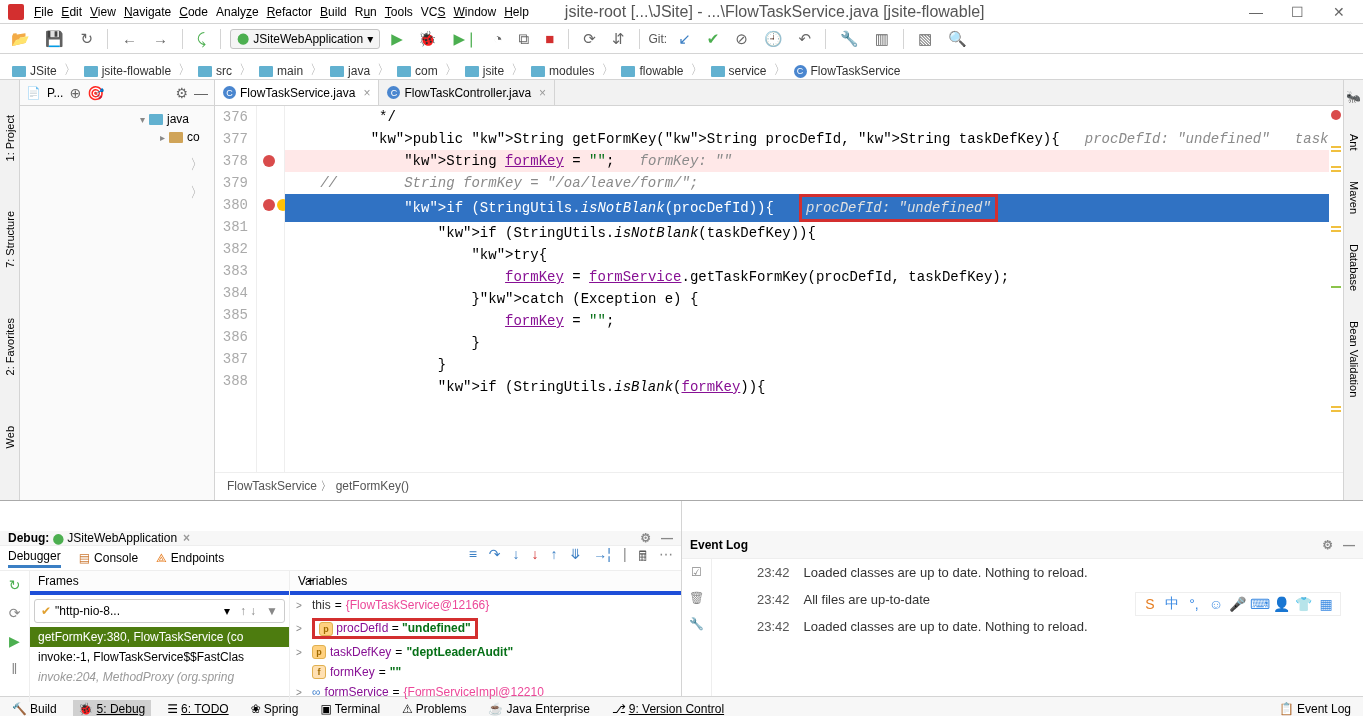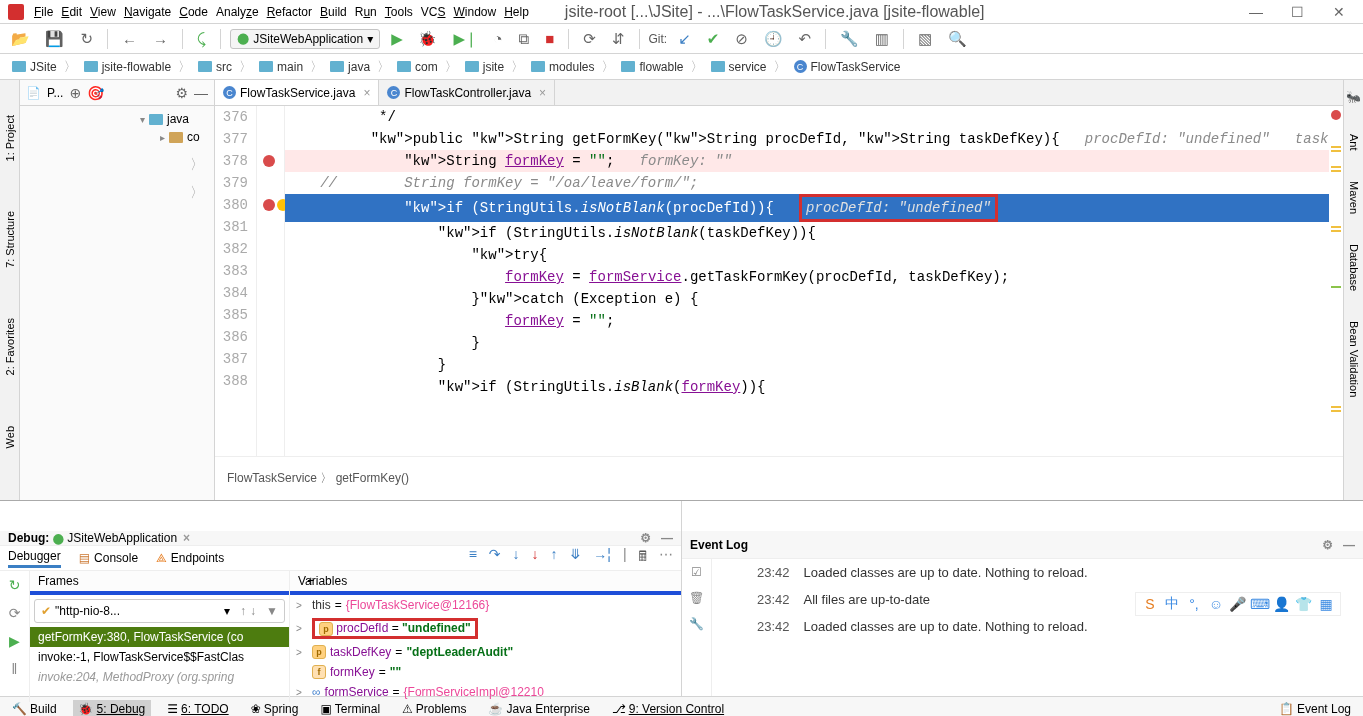--- a/index.html
+++ b/index.html
@@ -9,21 +9,21 @@
 .menubar .mitem { margin-right: 8px; cursor: pointer; }
 .menubar .mitem u { text-decoration: underline; }
 .menubar .title { margin-left: 28px; color: #555; font-size: 16px; white-space: nowrap; }
 .menubar .winbtns { margin-left: auto; display: flex; gap: 30px; padding-right: 10px; }
 .winbtn { width: 12px; height: 12px; display: inline-block; color: #666; font-size: 14px; line-height: 12px; }
 .toolbar { display: flex; align-items: center; height: 30px; padding: 0 6px; border-bottom: 1px solid #d4d4d4; gap: 6px; }
 .tbtn { padding: 3px 5px; color: #666; cursor: pointer; font-size: 15px; display: inline-flex; align-items: center; }
 .tsep { width: 1px; height: 20px; background: #d4d4d4; margin: 0 3px; }
 .runconfig { border: 1px solid #c4c4c4; border-radius: 3px; padding: 2px 6px; display: flex; align-items: center; gap: 4px; background: #f5f5f5; }
 .runconfig .rc-icon { color: #4caf50; font-size: 11px; }
-.breadcrumbs { display: flex; align-items: center; height: 26px; padding: 0 6px; border-bottom: 1px solid #d4d4d4; font-size: 12px; }
+.breadcrumbs { display: flex; align-items: flex-end; height: 26px; padding: 0 6px; border-bottom: 1px solid #d4d4d4; font-size: 12px; }
 .bc-item { display: flex; align-items: center; padding: 1px 6px; cursor: pointer; color: #333; }
 .bc-item .fldr { width: 14px; height: 11px; background: #62b1d0; border-radius: 1px; margin-right: 4px; display: inline-block; }
 .bc-item .cls { width: 13px; height: 13px; border-radius: 50%; background: #4a86cf; color: #fff; font-size: 9px; display: inline-flex; align-items: center; justify-content: center; margin-right: 4px; }
 .bc-sep { color: #aaa; font-size: 13px; margin: 0 1px; }
 .main-area { display: flex; height: 420px; position: relative; }
 .leftbar { width: 20px; background: #f2f2f2; border-right: 1px solid #d4d4d4; display: flex; flex-direction: column; align-items: center; padding-top: 30px; gap: 40px; }
 .leftbar .vtab { writing-mode: vertical-rl; transform: rotate(180deg); font-size: 11px; cursor: pointer; padding: 5px 0; }
 .rightbar { width: 20px; background: #f2f2f2; border-left: 1px solid #d4d4d4; position: absolute; right: 0; top: 0; bottom: 0; display: flex; flex-direction: column; align-items: center; gap: 30px; padding-top: 10px; }
 .rightbar .vtab { writing-mode: vertical-rl; font-size: 11px; cursor: pointer; }
 .project-panel { width: 195px; border-right: 1px solid #d4d4d4; background: #fafafa; display: flex; flex-direction: column; }
@@ -46,21 +46,21 @@
 .gbp { position: absolute; left: 6px; width: 12px; height: 12px; border-radius: 50%; background: #d94b4b; }
 .gbulb { position: absolute; left: 20px; width: 12px; height: 12px; border-radius: 50%; background: #ffc107; }
 .code-lines { flex: 1; white-space: pre; position: relative; overflow-x: hidden; }
 .cline { padding-left: 10px; }
 .cline.hl { background: #3072c3; color: #fff; }
 .cline .str { color: #067017; }
 .cline .fld { color: #871094; text-decoration: underline; }
 .cline .cmt { color: #8a8a8a; font-style: italic; }
 .cline.hl .hint { color: #e0e0e0; font-style: italic; }
 .redbox { border: 3px solid #d32f2f; padding: 0 4px; display: inline-block; }
-.code-breadcrumb { padding: 13px 12px; font-size: 12px; color: #555; border-top: 1px solid #eee; }
+.code-breadcrumb { padding: 5px 12px; font-size: 12px; color: #555; border-top: 1px solid #eee; }
 .debug-panel { display: flex; height: 196px; border-top: 1px solid #aaa; }
 .dp-left { flex: 1; display: flex; flex-direction: column; border-right: 1px solid #d4d4d4; }
 .dp-right { flex: 1; display: flex; flex-direction: column; }
 .dp-header { display: flex; align-items: center; height: 28px; padding: 0 8px; font-weight: bold; background: #f7f7f7; border-bottom: 1px solid #eee; margin-top: 30px; }
 .dp-header .hicons { margin-left: auto; display: flex; gap: 10px; color: #888; }
 .dp-tabs { display: flex; align-items: center; height: 30px; padding: 0 8px; gap: 18px; border-bottom: 1px solid #eee; }
 .dp-tab { cursor: pointer; display: flex; align-items: center; gap: 4px; }
 .dp-tab.active { border-bottom: 3px solid #3b7fc4; padding-bottom: 2px; }
 .step-icons { margin-left: auto; display: flex; gap: 12px; color: #3b7fc4; font-size: 14px; }
 .dp-body { display: flex; flex: 1; }

